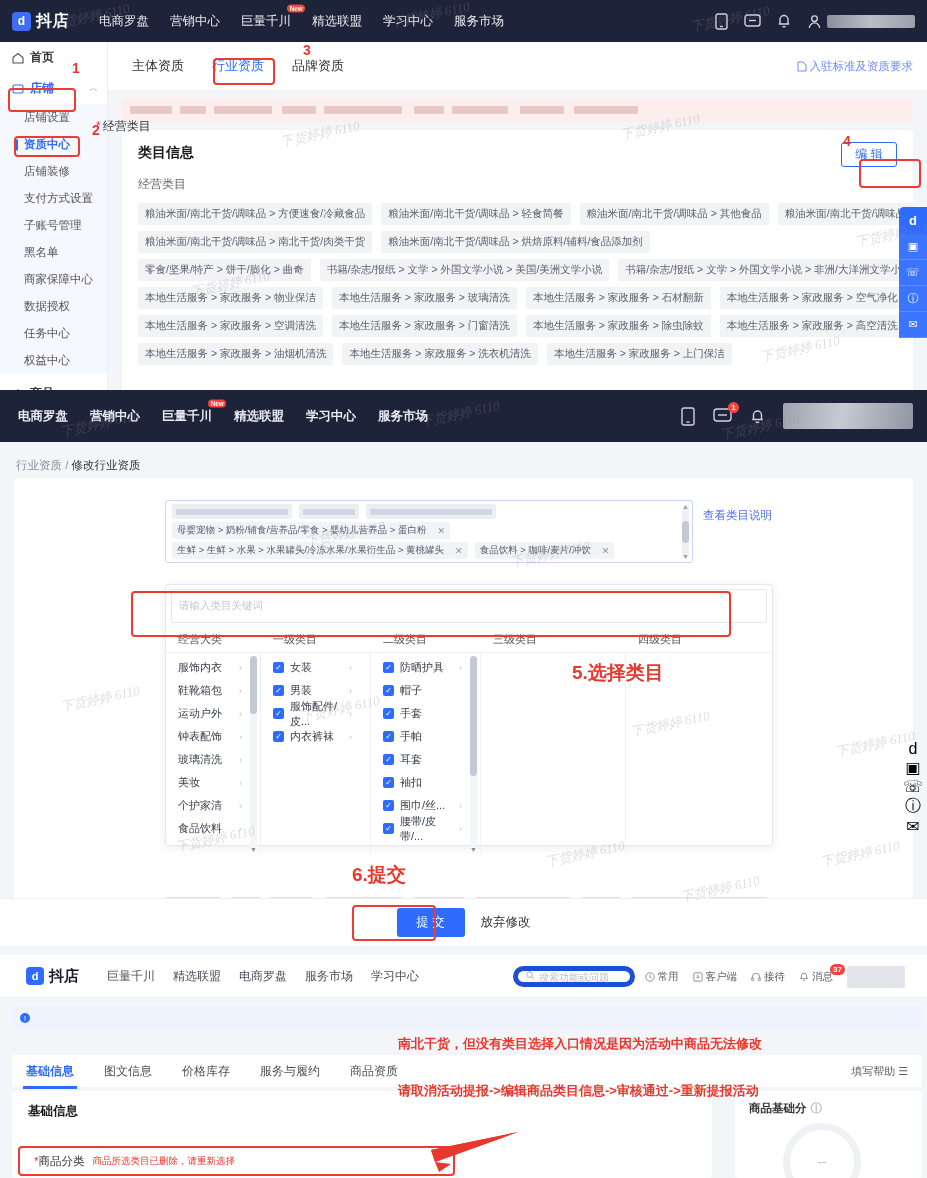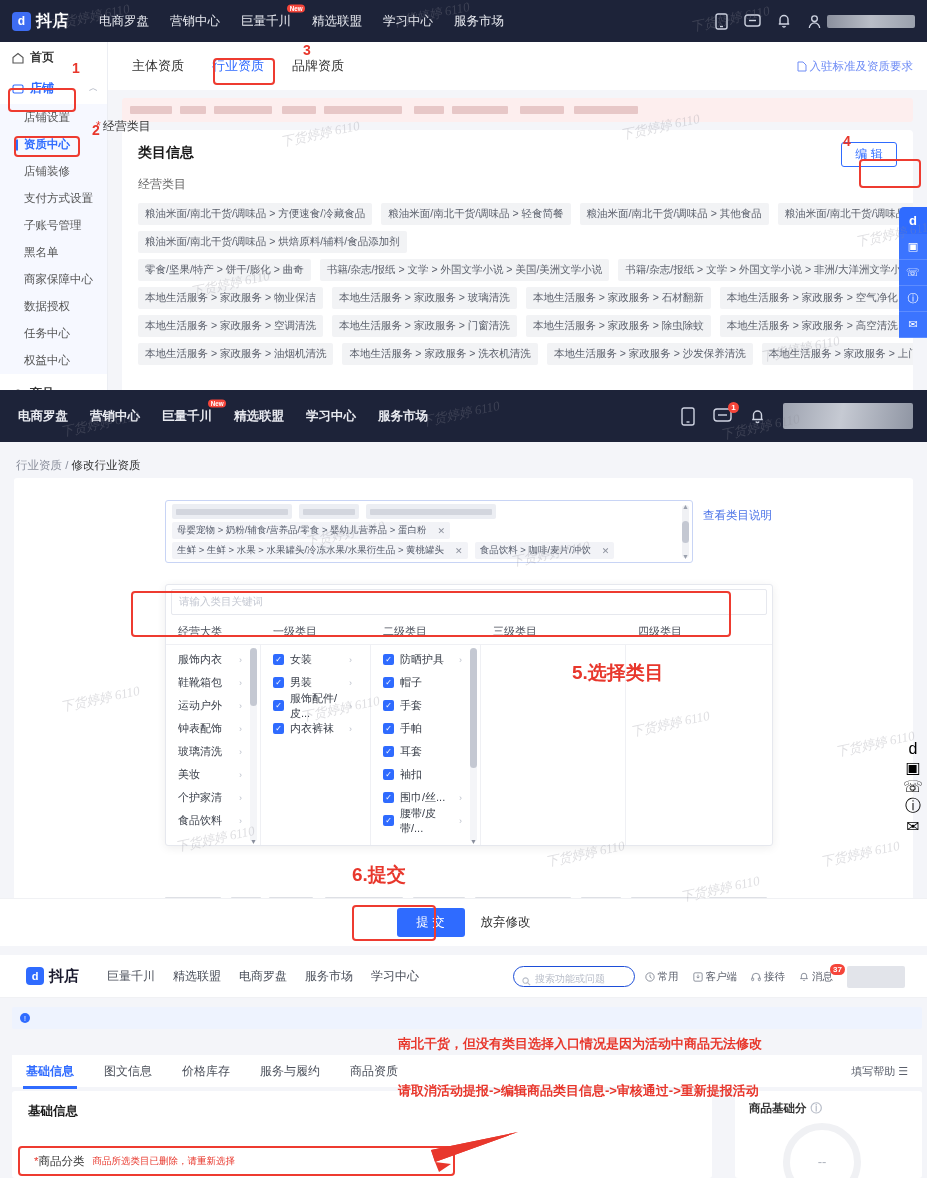--- a/index.html
+++ b/index.html
@@ -176,21 +176,21 @@
   .scrollv .up, .scrollv .dn { position: absolute; left: 0; width: 7px; text-align: center; font-size: 7px; color: #9aa0ad; }
   .scrollv .up { top: -2px; } .scrollv .dn { bottom: -2px; }
   .viewlink { position: absolute; left: 703px; top: 508px; font-size: 11.5px; color: #4a72e8; cursor: pointer; }
 
   .dropdown {
     position: absolute; left: 165px; top: 584px; width: 608px; height: 262px;
     background: #fff; border: 1px solid #e6e8ee; border-radius: 3px;
     box-shadow: 0 2px 10px rgba(0,0,0,.07);
   }
   .dd-search {
-    height: 26px; margin: 4px 5px 0 5px; border: 1px solid #e6e8ee; border-radius: 2px;
+    height: 34px; margin: 4px 5px 0 5px; border: 1px solid #e6e8ee; border-radius: 2px;
     display: flex; align-items: center; padding-left: 7px;
   }
   .dd-search span { color: #c4c8d2; font-size: 10.5px; }
   .dd-head {
     display: flex; height: 26px; align-items: center; border-bottom: 1px solid #eff0f4;
     margin-top: 4px; font-size: 11px; color: #4a4f5a;
   }
   .dd-head > div { padding-left: 12px; }
   .dd-body { display: flex; height: 200px; }
   .dd-col { width: 95px; border-right: 1px solid #eff0f4; padding-top: 3px; position: relative; }
@@ -236,21 +236,21 @@
   }
   .logo3-mark {
     width: 18px; height: 18px; border-radius: 4px; background: #2f6bff; color: #fff;
     font-size: 11px; font-weight: bold; display: flex; align-items: center; justify-content: center;
   }
   .logo3-text { color: #1a1a2e; font-size: 15px; font-weight: bold; }
   .nav3 { display: flex; align-items: center; gap: 18px; margin-left: 28px; }
   .nav3 > div { font-size: 12px; color: #4a4f5a; cursor: pointer; }
   .srch3 {
     position: absolute; left: 513px; top: 11px; width: 122px; height: 21px;
-    border: 1px solid #1d4ed8; border-radius: 11px; display: flex; align-items: flex-end;
+    border: 5px solid #1d4ed8; border-radius: 11px; display: flex; align-items: flex-start;
     padding-left: 8px; gap: 4px;
   }
   .srch3 span { font-size: 10px; color: #b9bec9; }
   .right3 {
     position: absolute; right: 22px; top: 0; height: 43px; display: flex; align-items: center; gap: 14px;
   }
   .r3i { display: flex; align-items: center; gap: 3px; font-size: 10.5px; color: #5a5f6b; position: relative; cursor: pointer; }
   .b37 {
     position: absolute; top: -6px; right: -12px; background: #f5453a; color: #fff;
     font-size: 8px; padding: 0 3px; border-radius: 6px; font-weight: bold; height: 11px;
@@ -407,20 +407,21 @@
         <div class="editbtn">编 辑</div>
         <div class="sub">经营类目</div>
         <div class="cat-rows">
             <div class="cat-row">
               <span class="chip">粮油米面/南北干货/调味品 &gt; 方便速食/冷藏食品</span>
               <span class="chip">粮油米面/南北干货/调味品 &gt; 轻食简餐</span>
               <span class="chip">粮油米面/南北干货/调味品 &gt; 其他食品</span>
               <span class="chip">粮油米面/南北干货/调味品 &gt; 食用油/调味油</span>
             </div>
             <div class="cat-row">
+              <span class="chip">粮油米面/南北干货/调味品 &gt; 南北干货/肉类干货</span>
               <span class="chip">粮油米面/南北干货/调味品 &gt; 烘焙原料/辅料/食品添加剂</span>
             </div>
             <div class="cat-row">
               <span class="chip">零食/坚果/特产 &gt; 饼干/膨化 &gt; 曲奇</span>
               <span class="chip">书籍/杂志/报纸 &gt; 文学 &gt; 外国文学小说 &gt; 美国/美洲文学小说</span>
               <span class="chip">书籍/杂志/报纸 &gt; 文学 &gt; 外国文学小说 &gt; 非洲/大洋洲文学小说</span>
             </div>
             <div class="cat-row">
               <span class="chip">本地生活服务 &gt; 家政服务 &gt; 物业保洁</span>
               <span class="chip">本地生活服务 &gt; 家政服务 &gt; 玻璃清洗</span>
@@ -429,21 +430,20 @@
             </div>
             <div class="cat-row">
               <span class="chip">本地生活服务 &gt; 家政服务 &gt; 空调清洗</span>
               <span class="chip">本地生活服务 &gt; 家政服务 &gt; 门窗清洗</span>
               <span class="chip">本地生活服务 &gt; 家政服务 &gt; 除虫除蚊</span>
               <span class="chip">本地生活服务 &gt; 家政服务 &gt; 高空清洗</span>
             </div>
             <div class="cat-row">
               <span class="chip">本地生活服务 &gt; 家政服务 &gt; 油烟机清洗</span>
               <span class="chip">本地生活服务 &gt; 家政服务 &gt; 洗衣机清洗</span>
-              <span class="chip">本地生活服务 &gt; 家政服务 &gt; 沙发保养清洗</span>
               <span class="chip">本地生活服务 &gt; 家政服务 &gt; 上门保洁</span>
             </div>
           </div>
       </div>
       <div class="rail">
         <div class="head">d</div>
         <div class="ri">▣</div>
         <div class="ri">☏</div>
         <div class="ri">ⓘ</div>
         <div class="ri">✉</div>

